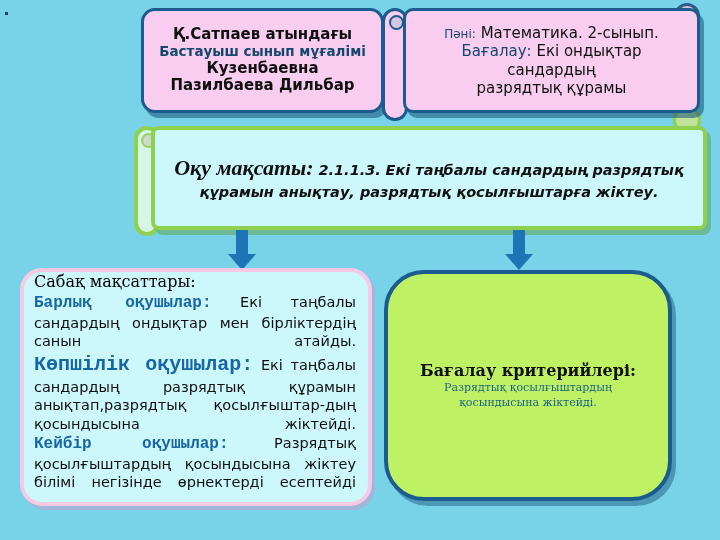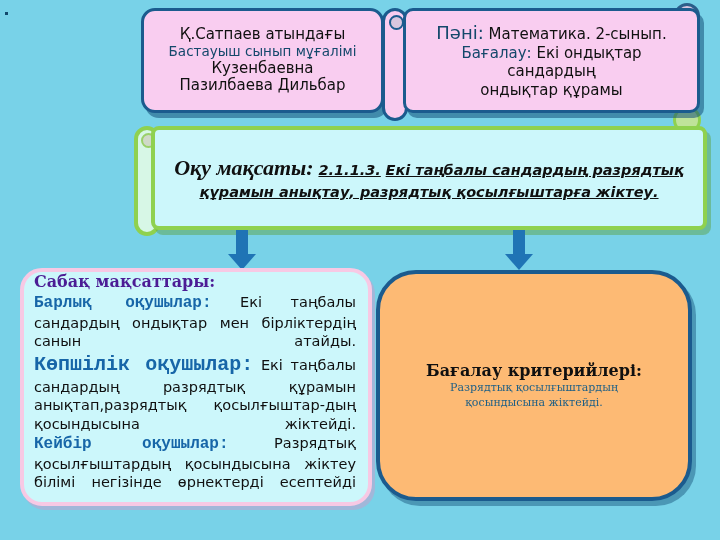--- a/index.html
+++ b/index.html
@@ -20,21 +20,21 @@
   
   #box-school{
     left:141px;top:8px;width:243px;height:105px;
     background:#f9cdf0;
     border:3px solid #1b5b8e;
     border-radius:14px;
     box-shadow:4px 5px 0 rgba(20,80,120,.55);
     display:flex;align-items:center;justify-content:center;
     text-align:center;
   }
-  #box-school .lines{line-height:1.18;padding:0 6px;}
+  #box-school .lines{line-height:1.18;padding:0 6px;font-weight:bold;}
   .l-big{font-size:15px;color:#101010;}
   .l-small{font-size:13.5px;color:#14486b;font-family:"DejaVu Sans","Liberation Sans",sans-serif;}
 
   
   #box-subject{
     left:403px;top:8px;width:297px;height:105px;
     background:#f9cdf0;
     border:3px solid #1b5b8e;
     border-radius:10px;
     box-shadow:4px 5px 0 rgba(20,80,120,.55);
@@ -84,44 +84,44 @@
     content:"";position:absolute;left:3px;top:3px;width:11px;height:11px;
     border:2px solid #9ad06a;border-radius:50%;
     background:#cfd9c8;
   }
   #aim-text{font-size:15px;color:#101010;line-height:1.3;padding:0 16px;}
   .aim-label{
     font-family:Liberation Serif, serif;
     font-weight:bold;font-style:italic;font-size:22px;color:#101010;
     vertical-align:baseline;
   }
-  .aim-body{font-weight:bold;font-style:italic;font-size:14.5px;text-decoration:underline;}
+  .aim-body{font-weight:bold;font-style:italic;font-size:14.5px;}
 
   
   #box-lesson{
     left:20px;top:268px;width:352px;height:238px;
     background:#ccf7fb;
     border:4px solid #f7c9e4;
     border-radius:22px;
     box-shadow:3px 4px 0 rgba(210,150,200,.45);
   }
   #lesson-text{
     position:absolute;left:34px;top:272px;width:322px;
     font-size:14.5px;color:#101010;line-height:1.28;
     text-align:justify;
   }
   #lesson-text p{margin:0 0 1px 0;}
-  .hl{color:#4c1d95;font-weight:bold;font-family:"DejaVu Serif","Liberation Serif",serif;}
+  .hl{color:#000000;font-weight:normal;font-family:"DejaVu Serif","Liberation Serif",serif;}
   .hl2{color:#1766a8;font-weight:bold;font-family:Liberation Mono, monospace;}
   .jrow{text-align:justify;text-align-last:justify;}
 
   
   #box-criteria{
-    left:376px;top:270px;width:316px;height:231px;
-    background:#fdba74;
+    left:384px;top:270px;width:288px;height:231px;
+    background:#bef264;
     border:4px solid #1b5b8e;
     border-radius:40px;
     box-shadow:4px 5px 0 rgba(20,80,120,.45);
     display:flex;align-items:center;justify-content:center;
     text-align:center;
   }
   #criteria-text{font-size:15px;line-height:1.35;padding:0 22px;}
   .crit-title{
     font-family:"DejaVu Serif","Liberation Serif",serif;
     font-weight:bold;font-size:16px;color:#101010;
@@ -157,28 +157,28 @@
       <div class="l-big">Пазилбаева Дильбар</div>
     </div>
   </div>
 
   <div class="curl" id="curl-green-tr"></div>
   <div class="curl" id="curl-tr"></div>
   <div class="roll" id="roll-subject"></div>
   <div class="box" id="box-subject">
     <div style="line-height:1.22;padding:0 10px;">
       <div class="l-big">
-        <span class="l-small" style="font-size:18px;margin-top:20px;">Пәні:</span>
+        <span class="l-small" style="font-size:12px;margin-top:20px;">Пәні:</span>
         <span>Математика. 2-сынып.</span>
       </div>
       <div class="l-big">
         <span class="l-small" style="font-size:15px;">Бағалау:</span>
         <span>Екі ондықтар сандардың</span>
       </div>
-      <div class="l-big">ондықтар құрамы</div>
+      <div class="l-big">разрядтық құрамы</div>
     </div>
   </div>
 
   <div id="roll-aim"></div>
   <div class="box" id="box-aim">
     <div id="aim-text">
       <span class="aim-label">Оқу мақсаты:</span>
       <span class="aim-body">2.1.1.3.</span>
       <span class="aim-body">Екі таңбалы сандардың разрядтық құрамын анықтау, разрядтық қосылғыштарға жіктеу.</span>
     </div>

